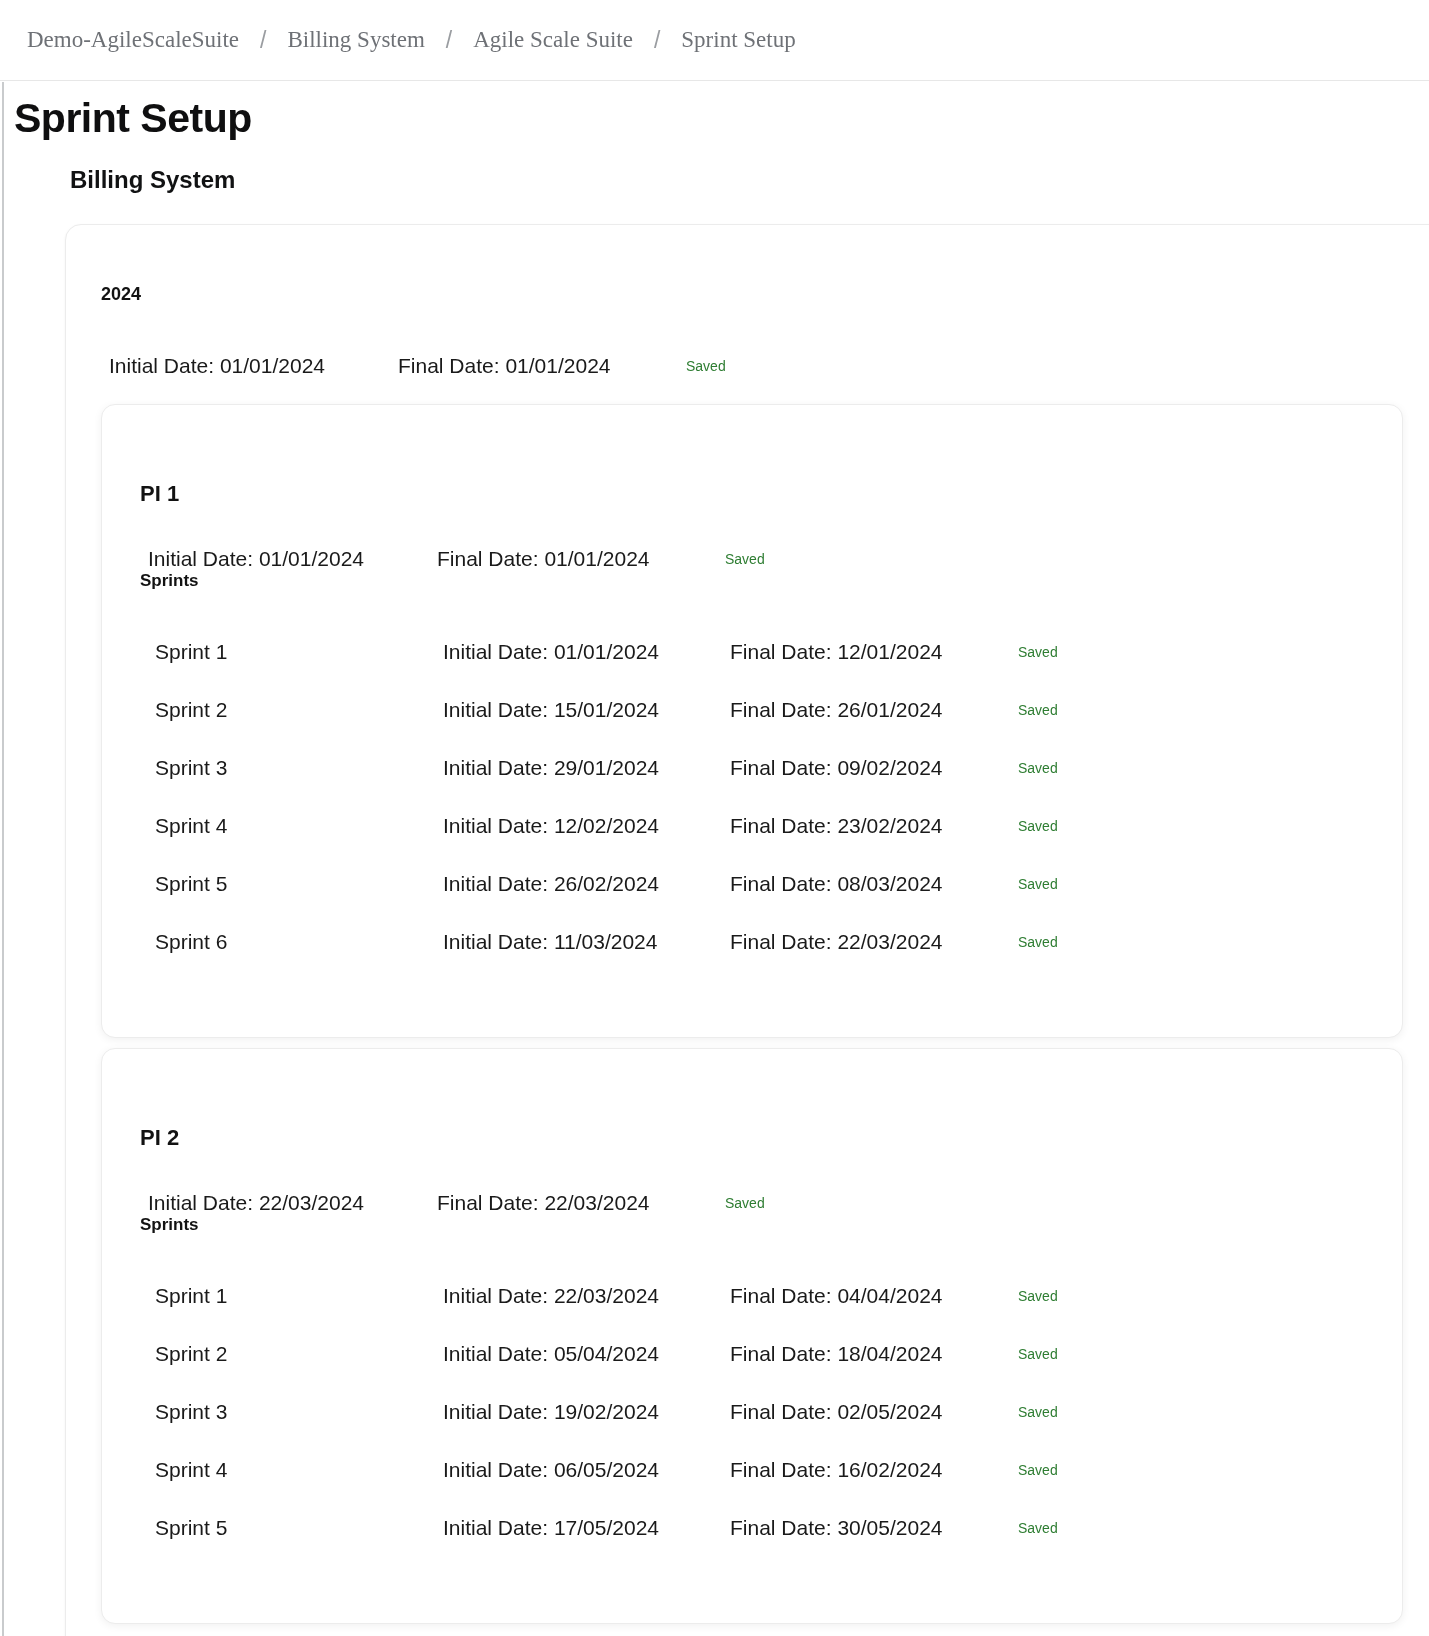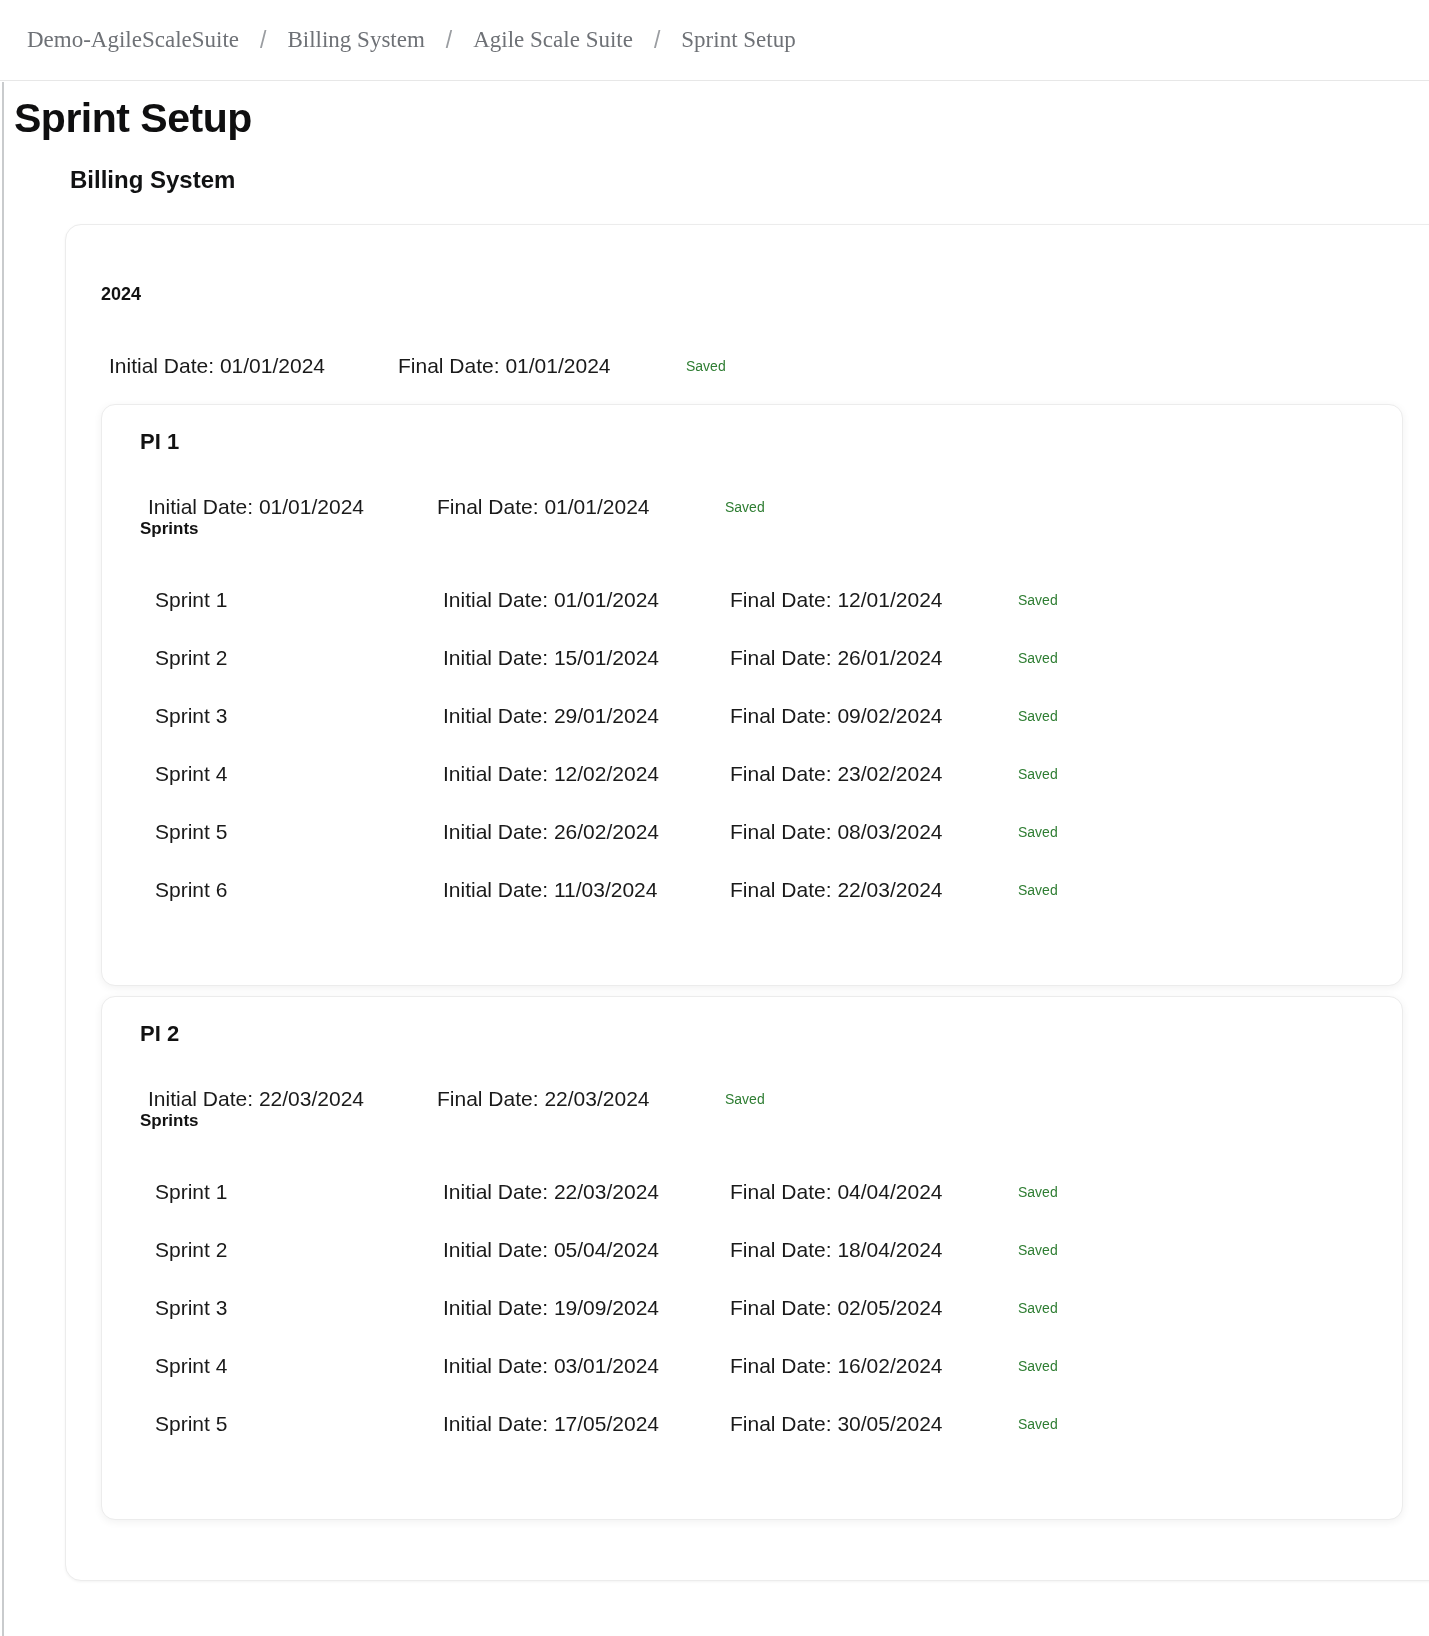--- a/index.html
+++ b/index.html
@@ -94,21 +94,21 @@
   }
 
   
   .pi-list { margin-top: 26px; }
   .pi-card {
     width: 1302px;
     background: #ffffff;
     border: 1px solid #ececec;
     border-radius: 14px;
     box-shadow: 0 2px 8px rgba(0,0,0,0.06);
-    padding: 24px 0 66px 38px;
+    padding: 76px 0 66px 38px;
   }
   .pi-card + .pi-card { margin-top: 10px; }
   .pi-title {
     font-size: 22px;
     font-weight: 700;
     color: #121212;
     line-height: 26px;
   }
   .pi-card .date-row { margin: 40px 0 0 8px; }
   .sprints-label {
@@ -295,34 +295,34 @@
       <span>Final Date:</span>
       <span>18/04/2024</span>
     </span>
     <span class="saved-status" style="color: rgb(46, 125, 50);">Saved</span>
   </div>
 
   <div class="sprint-row">
     <span>Sprint 3</span>
     <span>
       <span>Initial Date:</span>
-      <span>19/09/2024</span>
+      <span>19/02/2024</span>
     </span>
     <span>
       <span>Final Date:</span>
       <span>02/05/2024</span>
     </span>
     <span class="saved-status" style="color: rgb(46, 125, 50);">Saved</span>
   </div>
 
   <div class="sprint-row">
     <span>Sprint 4</span>
     <span>
       <span>Initial Date:</span>
-      <span>03/01/2024</span>
+      <span>06/05/2024</span>
     </span>
     <span>
       <span>Final Date:</span>
       <span>16/02/2024</span>
     </span>
     <span class="saved-status" style="color: rgb(46, 125, 50);">Saved</span>
   </div>
 
   <div class="sprint-row">
     <span>Sprint 5</span>

